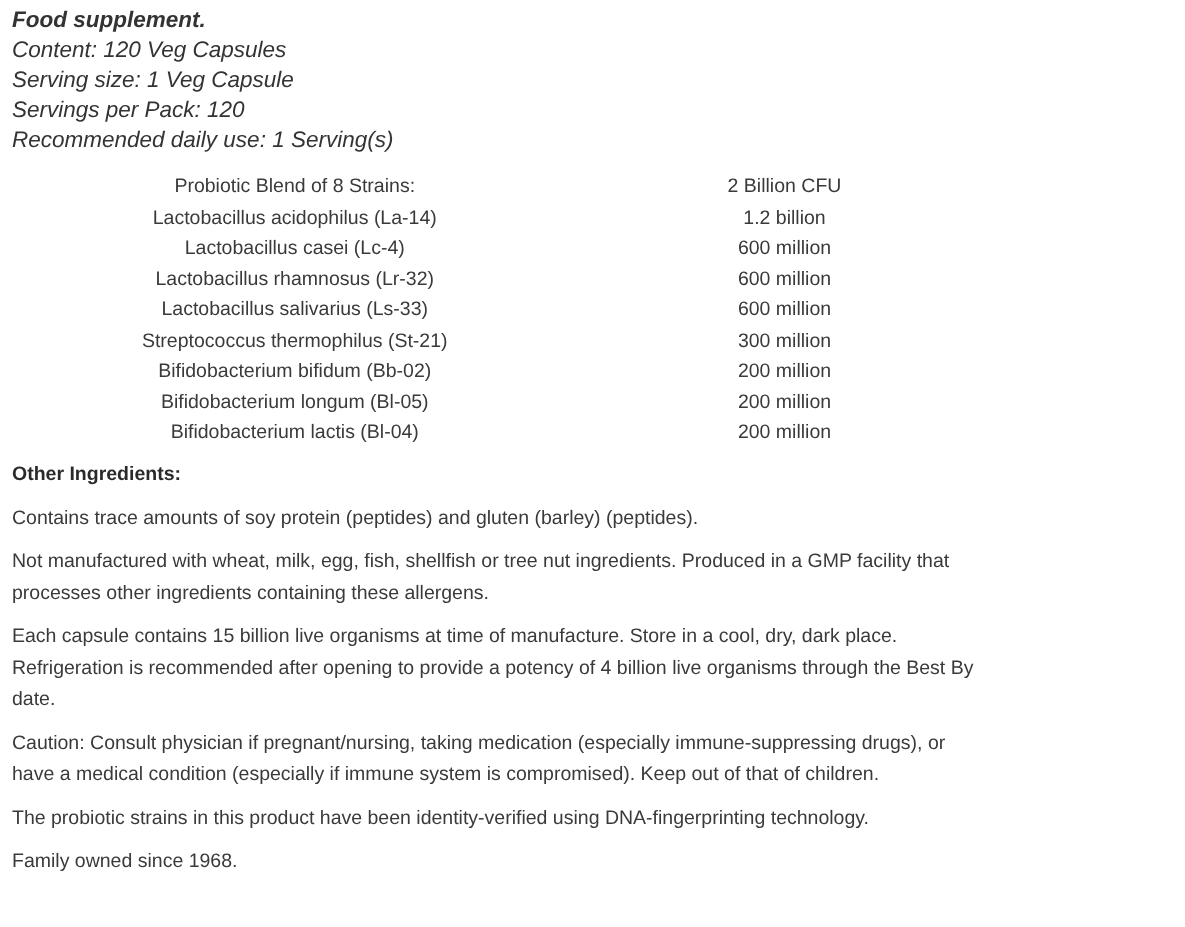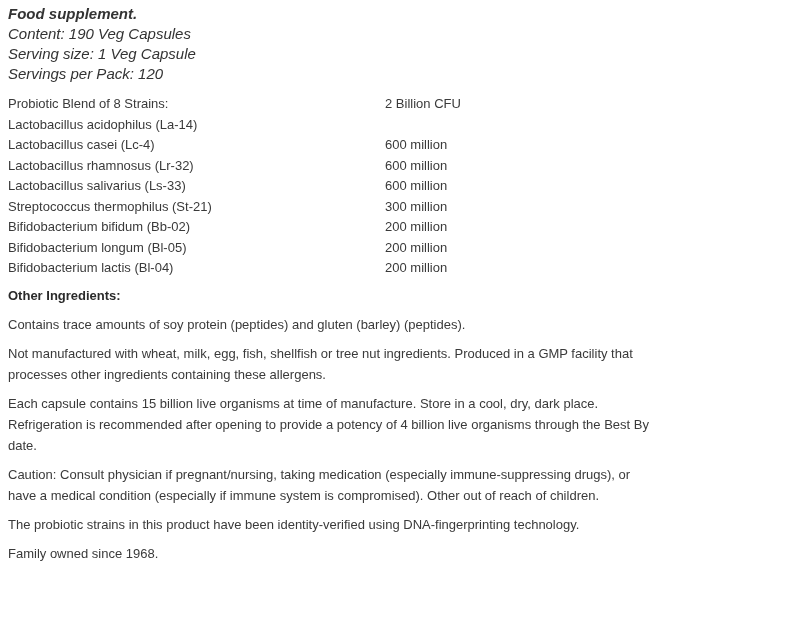--- a/index.html
+++ b/index.html
@@ -31,20 +31,21 @@
   }
   
   .probiotic-table {
     margin-top: 10px;
     font-size: 13px;
     line-height: 20.5px;
   }
   .probiotic-row {
     display: grid;
     grid-template-columns: 377px 1fr;
+    text-align: center;
   }
   
   .text-block {
     margin-top: 6px;
     font-size: 13px;
   }
   .text-block p {
     margin: 0 0 8px 0;
     line-height: 21px;
   }
@@ -53,32 +54,34 @@
     color: #2a2a2a;
   }
 </style>
 </head>
 <body>
 
 <div class="doc">
 
   <div class="supplement-header">
     <div class="title">Food supplement.</div>
-    <div>Content: 190 Veg Capsules</div>
+    <div>Content: 120 Veg Capsules</div>
     <div>Serving size: 1 Veg Capsule</div>
     <div>Servings per Pack: 120</div>
+    <div>Recommended daily use: 1 Serving(s)</div>
   </div>
 
   <div class="probiotic-table">
     <div class="probiotic-row">
       <span>Probiotic Blend of 8 Strains:</span>
       <span>2 Billion CFU</span>
     </div>
     <div class="probiotic-row">
       <span>Lactobacillus acidophilus (La-14)</span>
+      <span>1.2 billion</span>
     </div>
     <div class="probiotic-row">
       <span>Lactobacillus casei (Lc-4)</span>
       <span>600 million</span>
     </div>
     <div class="probiotic-row">
       <span>Lactobacillus rhamnosus (Lr-32)</span>
       <span>600 million</span>
     </div>
     <div class="probiotic-row">
@@ -102,18 +105,18 @@
       <span>200 million</span>
     </div>
   </div>
 
   <div class="text-block">
     <p><strong>Other Ingredients:</strong><br>
       </p>
     <p>Contains trace amounts of soy protein (peptides) and gluten (barley) (peptides).</p>
     <p>Not manufactured with wheat, milk, egg, fish, shellfish or tree nut ingredients. Produced in a GMP facility that processes other ingredients containing these allergens.</p>
     <p>Each capsule contains 15 billion live organisms at time of manufacture. Store in a cool, dry, dark place. Refrigeration is recommended after opening to provide a potency of 4 billion live organisms through the Best By date.</p>
-    <p>Caution: Consult physician if pregnant/nursing, taking medication (especially immune-suppressing drugs), or have a medical condition (especially if immune system is compromised). Other out of reach of children.</p>
+    <p>Caution: Consult physician if pregnant/nursing, taking medication (especially immune-suppressing drugs), or have a medical condition (especially if immune system is compromised). Keep out of that of children.</p>
     <p>The probiotic strains in this product have been identity-verified using DNA-fingerprinting technology.</p>
     <p>Family owned since 1968.</p>
   </div>
 
 </div>
 
 </body></html>

